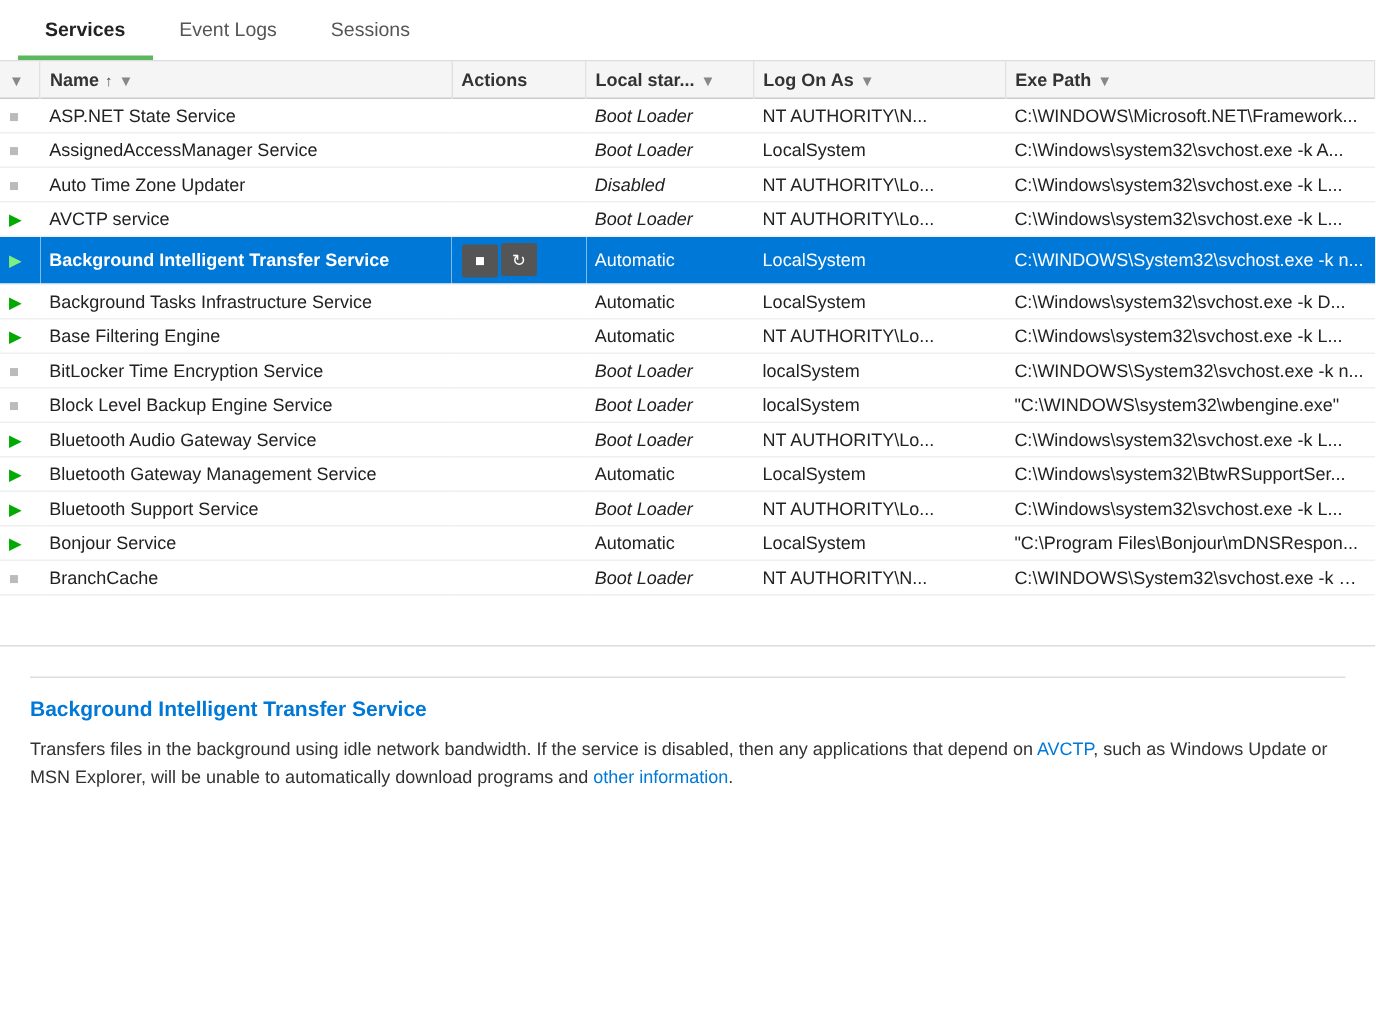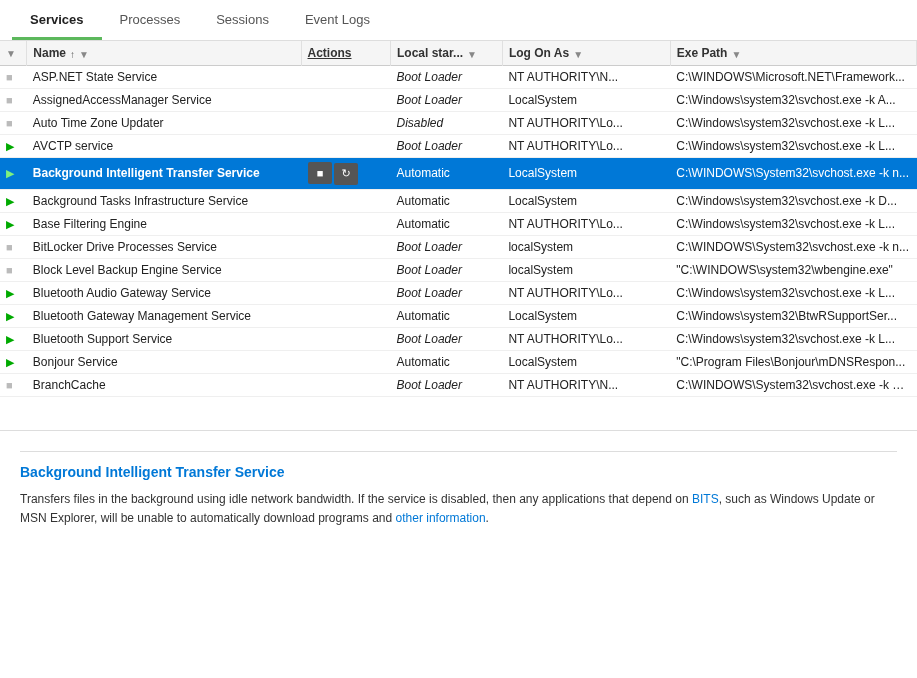--- a/index.html
+++ b/index.html
@@ -90,21 +90,21 @@
     td {
       padding: 4px 6px;
       font-size: 12px;
       overflow: hidden;
       text-overflow: ellipsis;
       white-space: nowrap;
       vertical-align: middle;
     }
     .col-status { width: 24px; }
     .col-name { width: 245px; }
-    .col-actions { width: 80px; text-decoration: underline; }
+    .col-actions { width: 80px; }
     .col-localstart { width: 100px; }
     .col-logon { width: 150px; }
     .col-exepath { width: 220px; margin-left: 20px; }
     .italic { font-style: italic; }
 
     .action-btn {
       display: inline-flex;
       align-items: center;
       justify-content: center;
       width: 24px; height: 22px;
@@ -145,27 +145,24 @@
 </head>
 <body>
 
 <div>
 
   <nav class="top-nav">
     <div class="nav-tab active">
       <span>Services</span>
     </div>
     <div class="nav-tab">
-      <span>Processes</span>
+      <span>Event Logs</span>
     </div>
     <div class="nav-tab">
       <span>Sessions</span>
-    </div>
-    <div class="nav-tab">
-      <span>Event Logs</span>
     </div>
   </nav>
 
   <div class="table-container">
     <table>
       <thead>
         <tr>
           <th class="col-status">
             <span class="filter-icon">▼</span>
           </th>
@@ -251,21 +248,21 @@
           <tr>
             <td class="col-status"><span><span style="color:#00aa00;font-size:11px;">▶</span></span></td>
             <td class="col-name">Base Filtering Engine</td>
             <td class="col-actions"></td>
             <td class="col-localstart">Automatic</td>
             <td class="col-logon">NT AUTHORITY\Lo...</td>
             <td class="col-exepath">C:\Windows\system32\svchost.exe -k L...</td>
           </tr>
           <tr>
             <td class="col-status"><span><span style="color:#bbb;font-size:11px;">■</span></span></td>
-            <td class="col-name">BitLocker Drive Processes Service</td>
+            <td class="col-name">BitLocker Time Encryption Service</td>
             <td class="col-actions"></td>
             <td class="col-localstart italic">Boot Loader</td>
             <td class="col-logon">localSystem</td>
             <td class="col-exepath">C:\WINDOWS\System32\svchost.exe -k n...</td>
           </tr>
           <tr>
             <td class="col-status"><span><span style="color:#bbb;font-size:11px;">■</span></span></td>
             <td class="col-name">Block Level Backup Engine Service</td>
             <td class="col-actions"></td>
             <td class="col-localstart italic">Boot Loader</td>
@@ -312,16 +309,16 @@
             <td class="col-logon">NT AUTHORITY\N...</td>
             <td class="col-exepath">C:\WINDOWS\System32\svchost.exe -k R...</td>
           </tr>
         </tbody>
     </table>
   </div>
 
   <div class="detail-pane">
     <hr class="detail-divider">
     <div class="detail-title">Background Intelligent Transfer Service</div>
-    <p class="detail-desc" id="detail-desc-p">Transfers files in the background using idle network bandwidth. If the service is disabled, then any applications that depend on <a href="#" class="detail-link">BITS</a>, such as Windows Update or MSN Explorer, will be unable to automatically download programs and <a href="#" class="detail-link">other information</a>.</p>
+    <p class="detail-desc" id="detail-desc-p">Transfers files in the background using idle network bandwidth. If the service is disabled, then any applications that depend on <a href="#" class="detail-link">AVCTP</a>, such as Windows Update or MSN Explorer, will be unable to automatically download programs and <a href="#" class="detail-link">other information</a>.</p>
   </div>
 
 </div>
 
 </body></html>

